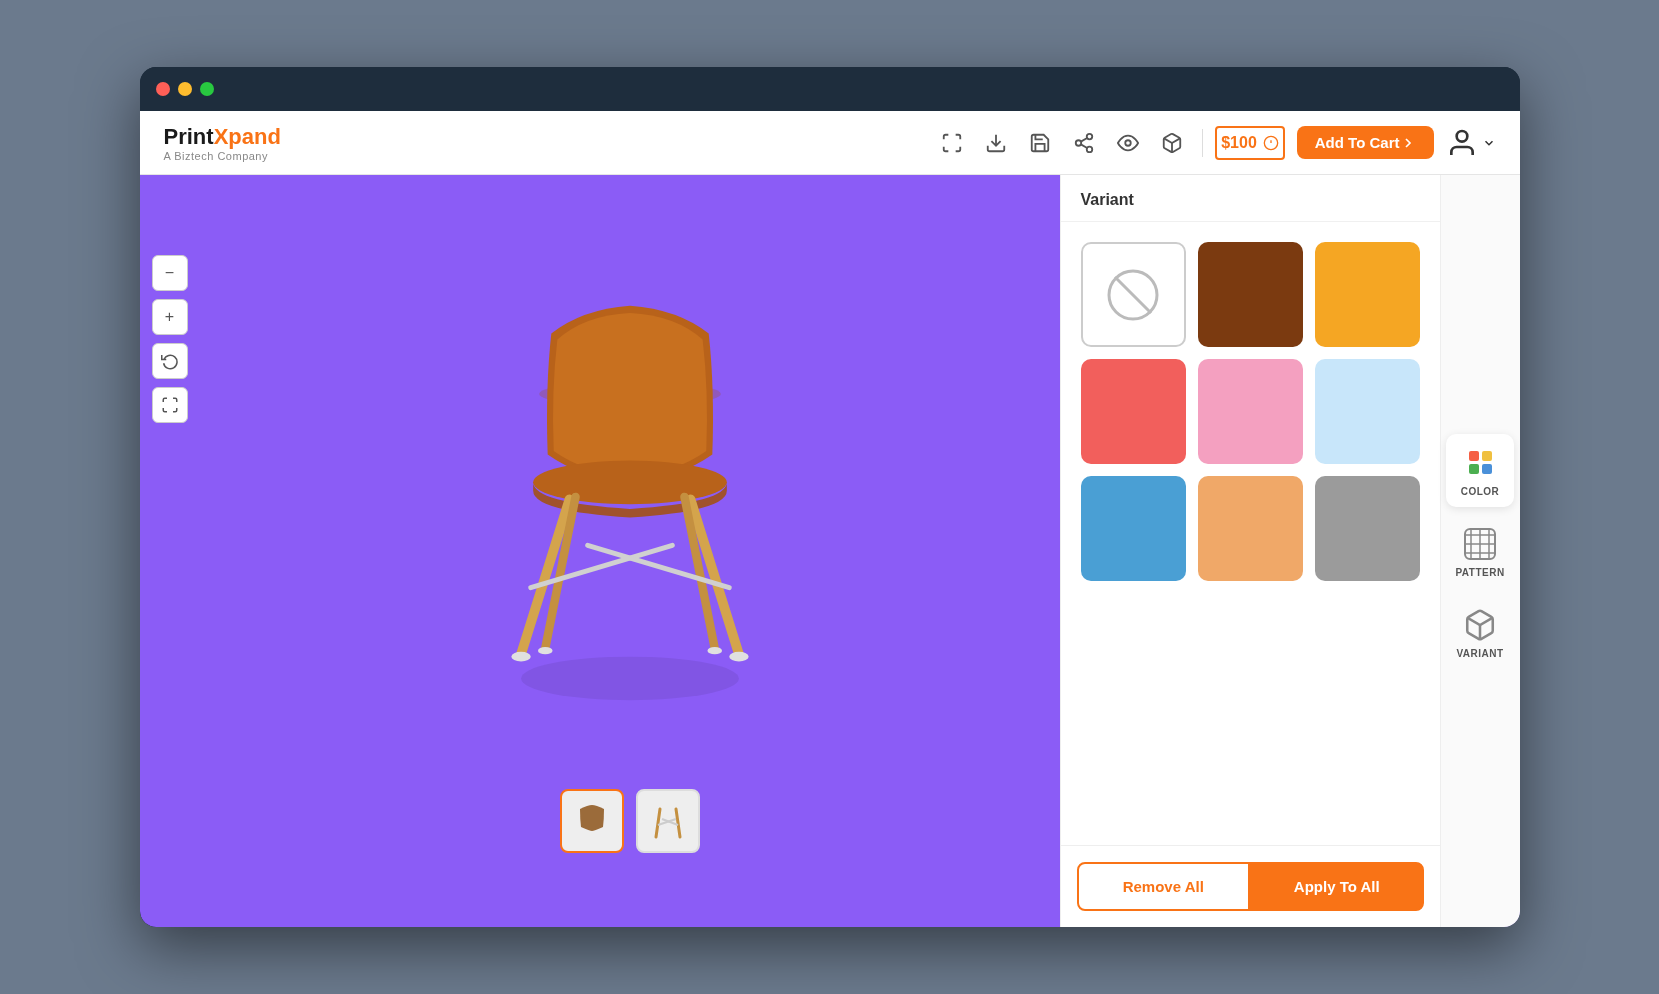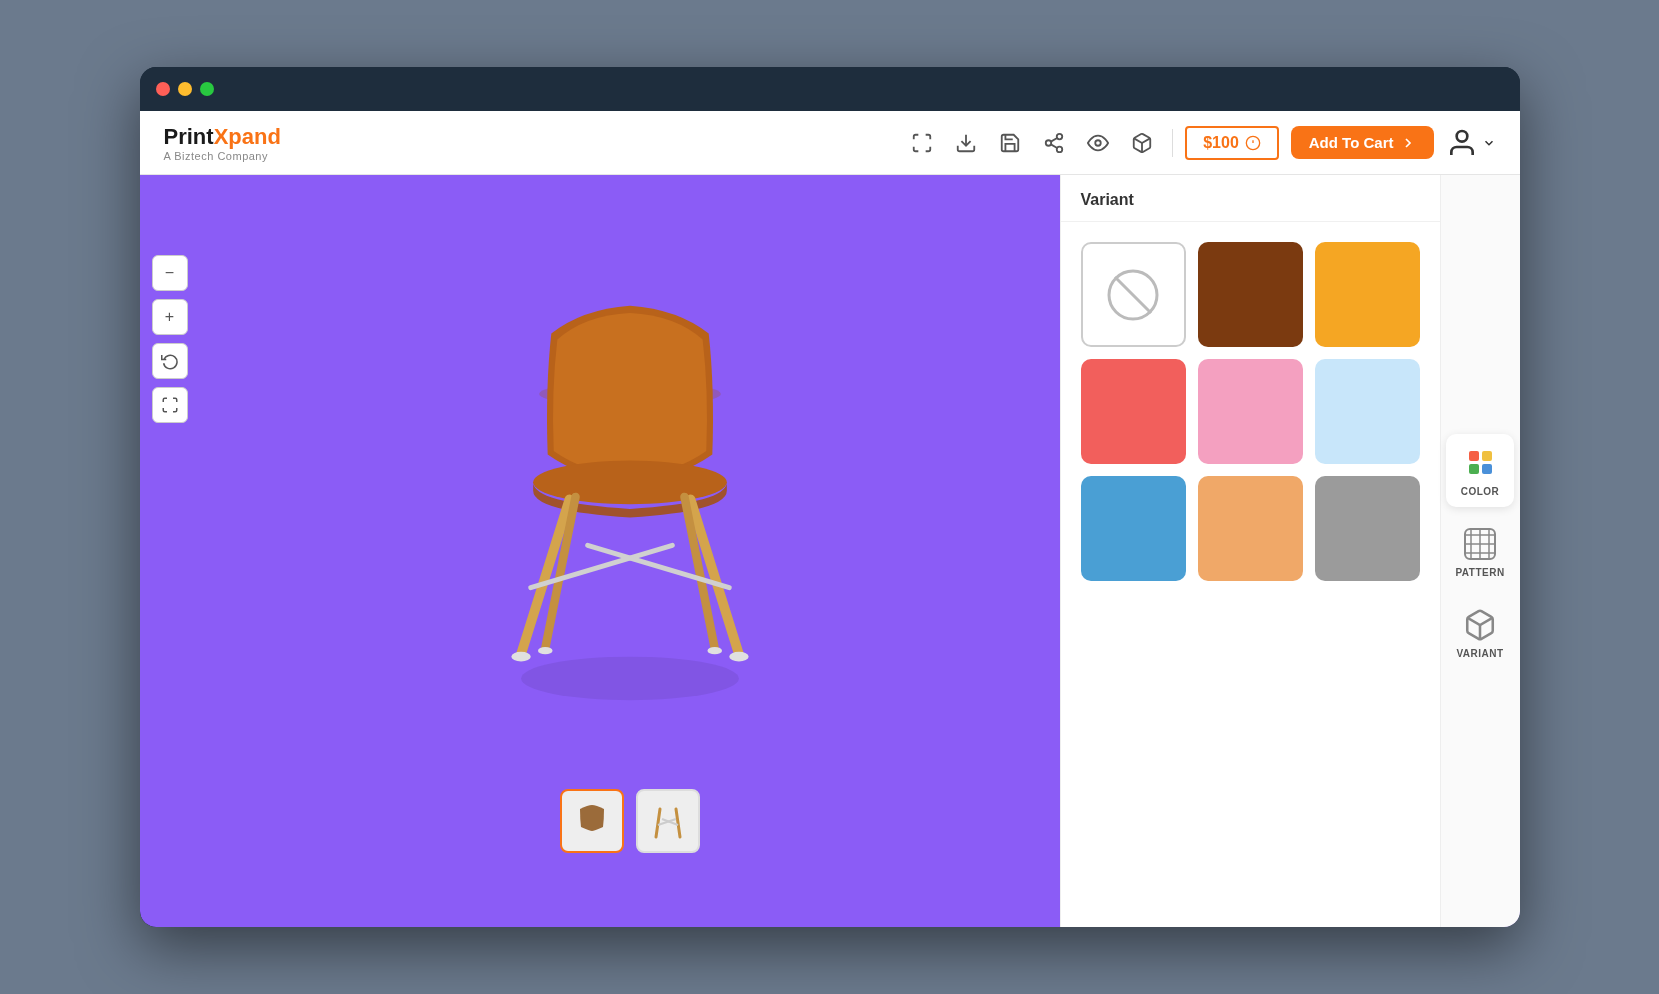--- a/index.html
+++ b/index.html
@@ -91,39 +91,38 @@
       color: #555;
       cursor: pointer;
       font-size: 18px;
     }
     .price-btn {
       display: flex;
       align-items: center;
       gap: 6px;
       border: 2px solid #f97316;
       border-radius: 4px;
-      padding: 6px 16px;
+      padding: 6px 4px;
       color: #f97316;
       font-weight: 700;
       font-size: 16px;
       cursor: pointer;
       background: white;
     }
     .add-to-cart-btn {
       background: #f97316;
       color: white;
       border: none;
       border-radius: 8px;
       padding: 8px 18px;
       font-weight: 700;
       font-size: 15px;
       cursor: pointer;
       display: flex;
       align-items: center;
-      gap: 6px;
     }
     .user-btn {
       display: flex;
       align-items: center;
       gap: 4px;
       cursor: pointer;
       font-size: 22px;
       color: #333;
     }
     .main-area {
@@ -508,20 +507,28 @@
             <div class="color-swatch" style="background:#C8E6FA;"></div>
 
             <div class="color-swatch" style="background:#4A9FD4;"></div>
 
             <div class="color-swatch" style="background:#F0A868;"></div>
 
             <div class="color-swatch" style="background:#9B9B9B;"></div>
           </div>
         </div>
 
+        <div class="panel-footer">
+          <button class="remove-all-btn">
+            <span>Remove All</span>
+          </button>
+          <button class="apply-all-btn">
+            <span>Apply To All</span>
+          </button>
+        </div>
       </div>
 
       <div class="side-tools">
 
         <div class="tool-item active">
           <div class="tool-icon">
             <div class="dots-grid">
               <div class="dot" style="background:#F55F44;"></div>
               <div class="dot" style="background:#F0C040;"></div>
               <div class="dot" style="background:#4CAF50;"></div>

